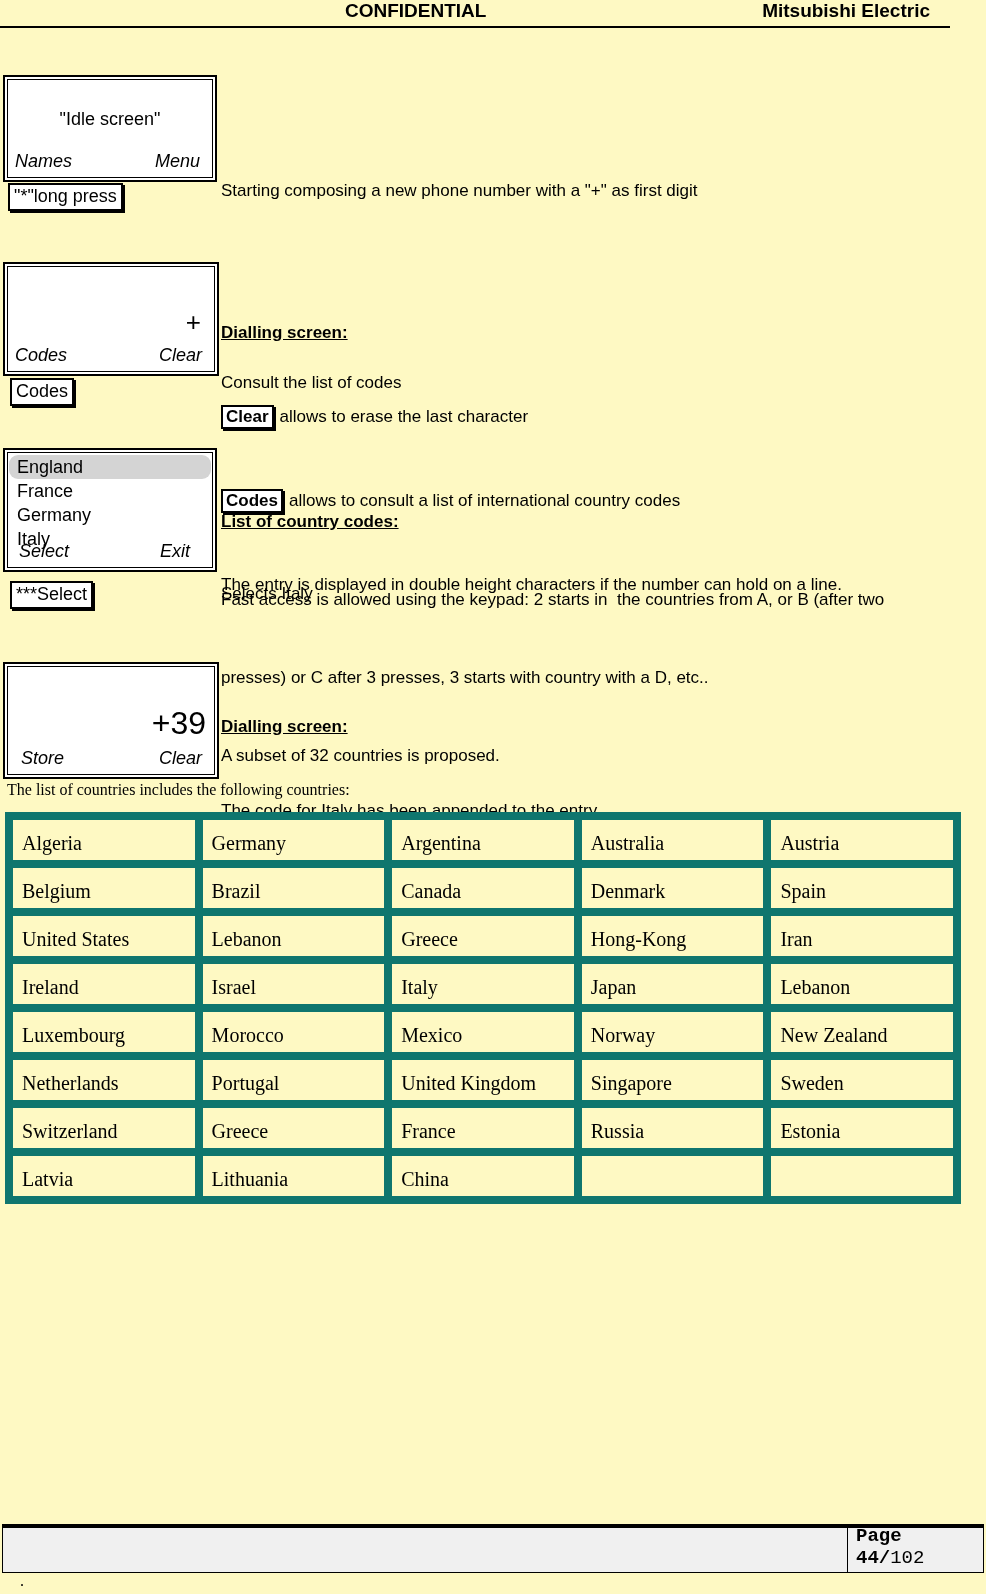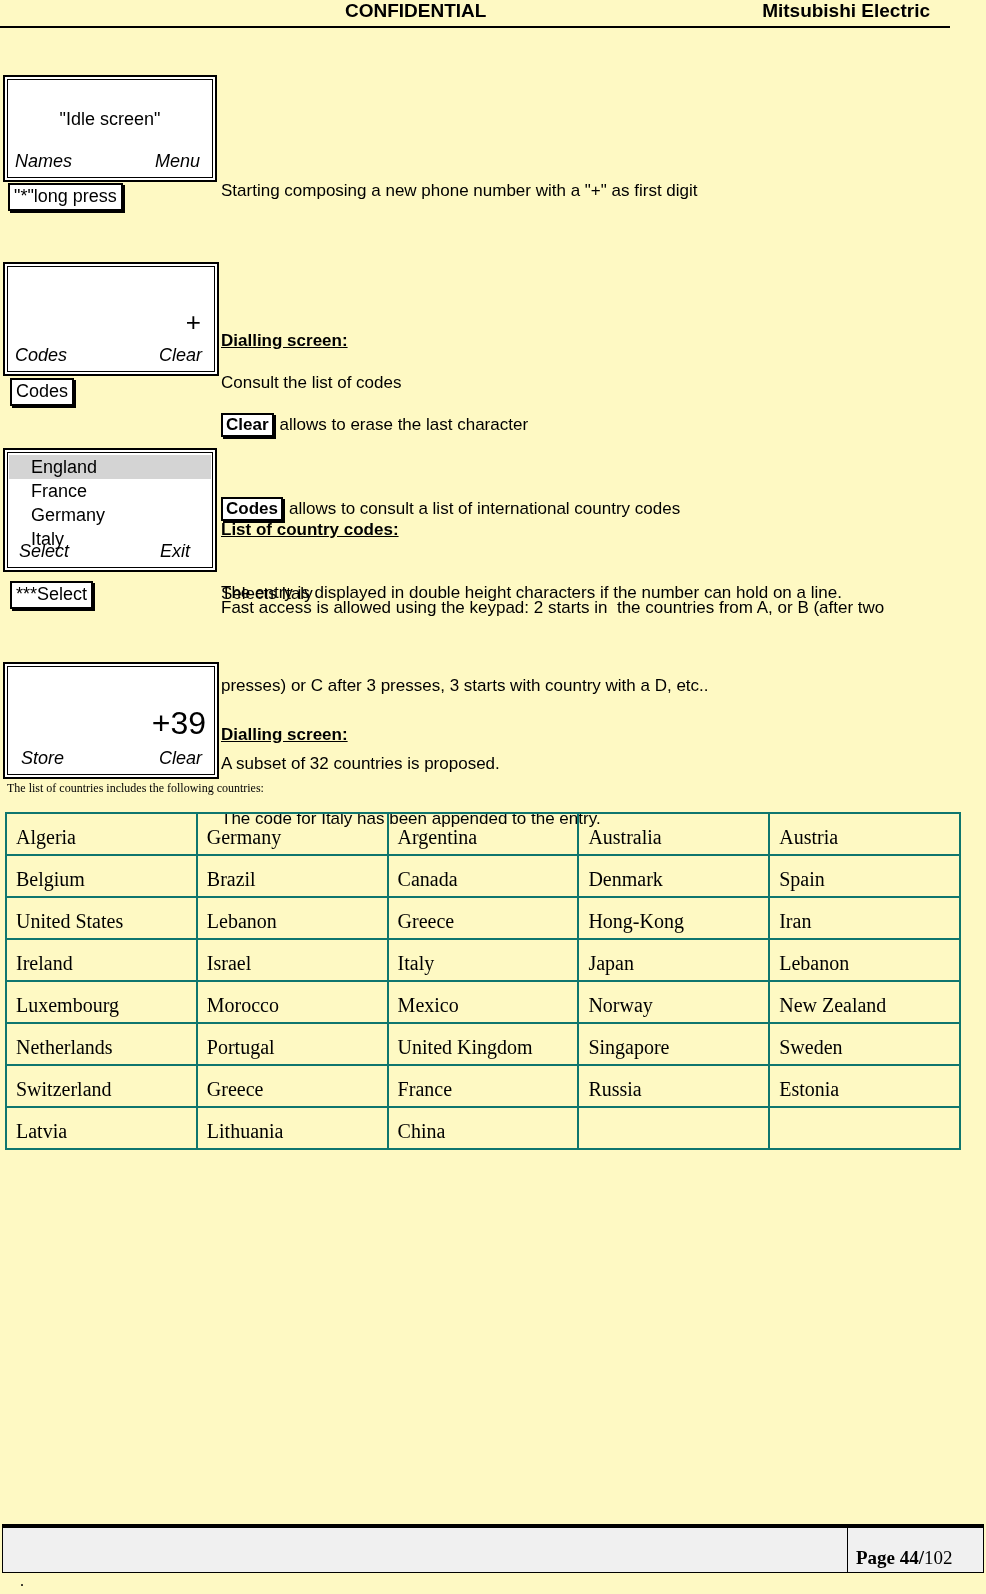--- a/index.html
+++ b/index.html
@@ -14,67 +14,67 @@
   .hdr-rule  { position:absolute; left:0; top:26px; width:950px; height:2px; background:#000; }
 
   
   .screen { position:absolute; border:2px solid #000; background:#fff; }
   .screen-inner { position:absolute; inset:2px; border:1px solid #000; font-size:18px; }
   .screen-title { text-align:center; margin-top:29px; }
   .softkeys { position:absolute; left:7px; right:12px; bottom:5px; display:flex; justify-content:space-between;font-style:italic; }
   .display-plus   { position:absolute; right:13px; top:42px;  font-size:26px; line-height:26px; }
   .display-number { position:absolute; right:8px;  top:38px;  font-size:32px; line-height:36px; }
   .country-list { position:absolute; left:1px; right:1px; top:2px; }
-  .list-item { line-height:24px; padding-left:22px; }
+  .list-item { line-height:24px; padding-left:8px;border-radius:9px; }
   .list-item.selected { background:var(--highlight,#d4d4d4); }
   .sk-pad-exit { padding-right:10px; }
 
   
   .key-button {
     position:absolute; display:inline-block; background:#fff;
     border:2px solid #000; box-shadow:2px 2px 0 0 #000;
     padding:1px 4px 2px 4px; font-size:18px; line-height:21px;
   }
   .key-inline {
     display:inline-block; background:#fff; font-weight:bold;
     border:2px solid #000; box-shadow:2px 2px 0 0 #000;
     padding:0 3px; margin-right:6px; line-height:20px;
   }
 
   
   .ann { position:absolute; font-size:17px; white-space:pre-wrap; }
   .ann-28 { line-height:28px; }
   .ann-26 { line-height:26px; }
-  .ann-heading { font-weight:bold; text-decoration:underline;margin-top:8px; }
+  .ann-heading { font-weight:bold; text-decoration:underline; }
 
   
   .tbl-intro {
     position:absolute; left:7px; top:781px;
-    font-family:"Liberation Serif", serif; font-size:12px;
+    font-family:"Liberation Serif", serif; font-size:16px;
   }
   table.countries {
     position:absolute; left:5px; top:812px; width:956px;
     border-collapse:collapse; table-layout:fixed;
     font-family:"Liberation Serif", serif; font-size:20px;
   }
   table.countries td {
-    border:2px solid #0f766e; height:34px; padding:6px 2px 0 9px; vertical-align:middle;
+    border:8px solid #0f766e; height:34px; padding:6px 2px 0 9px; vertical-align:middle;
     overflow:hidden; white-space:nowrap;
   }
 
   
   .footer {
     position:absolute; left:2px; top:1524px; width:980px; height:44px;
     background:var(--footer_bg,#f0f0f0);
     border:1px solid #000; border-top:4px solid #000; display:flex;
   }
   .footer-left  { width:844px; border-right:1px solid #000; }
   .footer-right {
     flex:1; display:flex; align-items:flex-end; padding:14px 4px 3px 8px;
-    font-family:Liberation Serif, serif; font-size:19px;
+    font-family:Liberation Mono, monospace; font-size:19px;
   }
   .footer-right .pg-bold { font-weight:bold; }
   .stray { position:absolute; left:20px; top:1572px; font-size:16px; font-family:"Liberation Serif", serif; }
 </style>
 </head>
 <body>
 
 <div class="page">
 
   <div class="hdr-conf">CONFIDENTIAL</div>

